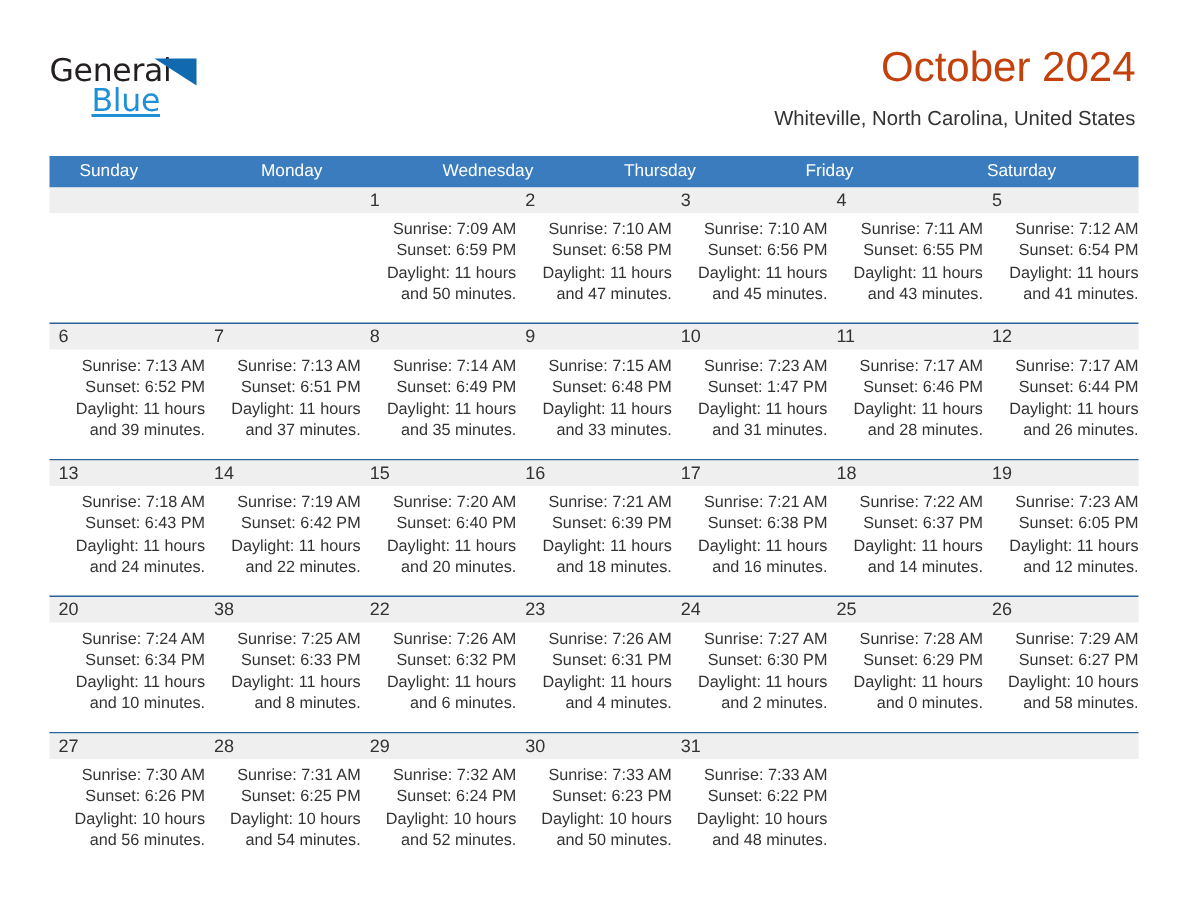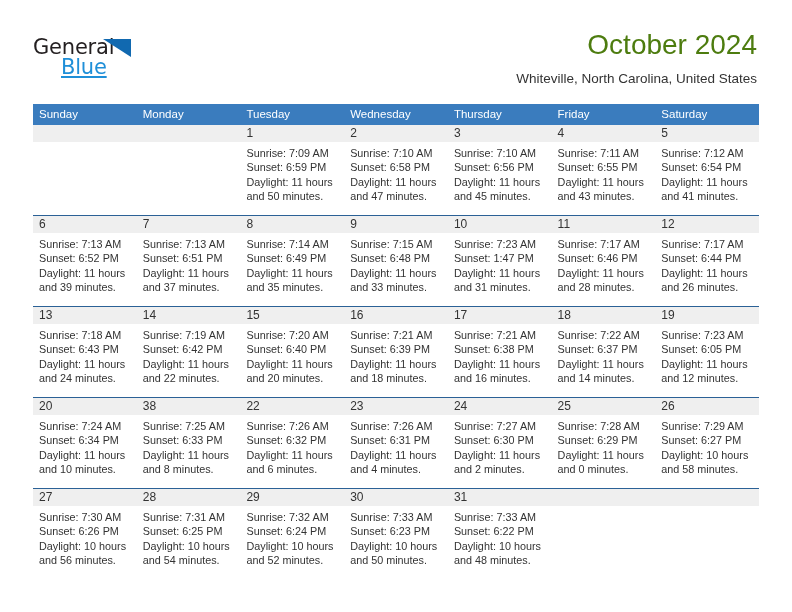--- a/index.html
+++ b/index.html
@@ -69,21 +69,21 @@
     text-decoration: underline;
   }
   .title-block {
     position: absolute;
     right: 35px;
     top: 28px;
     text-align: right;
   }
   .cal-title {
     font-size: 28px;
-    color: #4d7c0f;
+    color: #c2410c;
     line-height: 34px;
     white-space: nowrap;
   }
   .cal-subtitle {
     font-size: 13.5px;
     color: #333333;
     line-height: 20px;
     margin-top: 7px;
     white-space: nowrap;
   }
@@ -98,21 +98,21 @@
   .weekday-row {
     display: flex;
     background: #3a7cbe;
     height: 21px;
   }
   .weekday {
     flex: 1 1 0;
     color: #ffffff;
     font-size: 11.5px;
     line-height: 21px;
-    padding-left: 6px;
+    padding-left: 20px;
     box-sizing: border-box;
     white-space: nowrap;
     overflow: hidden;
   }
   .week-row {
     position: relative;
     height: 90px;
     border-top: 1.3px solid #2b6196;
   }
   .week-row.first {
@@ -144,20 +144,21 @@
     line-height: 17px;
     color: #333333;
     height: 17px;
   }
   .info {
     font-size: 10.8px;
     line-height: 14.4px;
     color: #333333;
     margin-top: 4px;
     white-space: nowrap;
+    text-align: right;
   }
   .info span {
     display: block;
   }
   .cell.empty .daynum,
   .cell.empty .info {
     visibility: hidden;
   }
 </style>
 </head>
@@ -178,21 +179,20 @@
       <div class="cal-subtitle">Whiteville, North Carolina, United States</div>
     </div>
 
   </div>
 
   <div class="calendar">
 
     <div class="weekday-row">
       <div class="weekday">Sunday</div>
       <div class="weekday">Monday</div>
-      <div class="weekday">Tuesday</div>
       <div class="weekday">Wednesday</div>
       <div class="weekday">Thursday</div>
       <div class="weekday">Friday</div>
       <div class="weekday">Saturday</div>
     </div>
 
     <div class="week-row first">
       <div class="daynum-band"></div>
       <div class="cells">
         <div class="cell empty">

